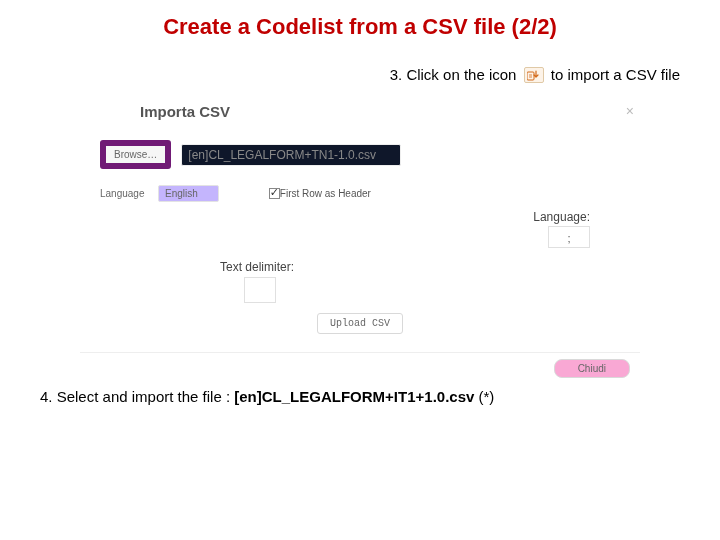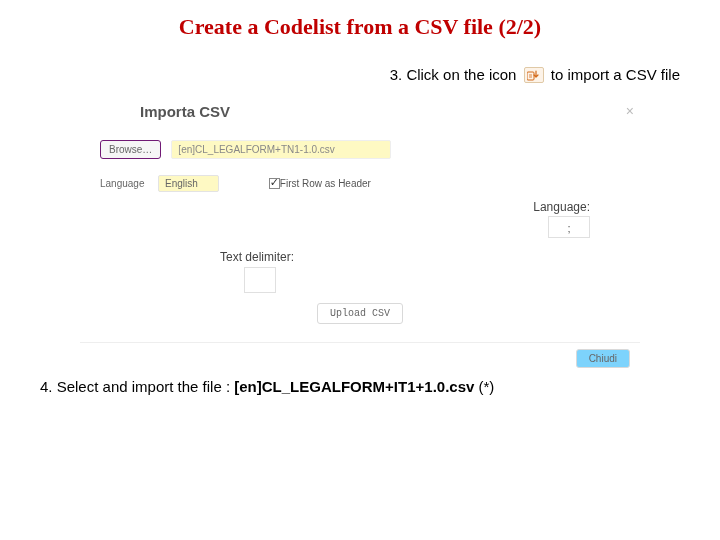--- a/index.html
+++ b/index.html
@@ -5,21 +5,21 @@
   * { box-sizing: border-box; margin: 0; padding: 0; }
   body {
     width: 720px;
     height: 540px;
     background: #ffffff;
     font-family: Arial, Helvetica, sans-serif;
     color: #000;
     position: relative;
   }
   .title {
-    font-family: Liberation Serif, serif;
+    font-family: Liberation Sans, sans-serif;
     font-weight: bold;
     font-size: 22px;
     color: #c00000;
     text-align: center;
     padding-top: 14px;
   }
   .step {
     font-size: 15px;
     padding: 0 40px;
     margin-top: 26px;
@@ -72,44 +72,44 @@
     padding: 6px 20px 8px 20px;
   }
   .row {
     display: flex;
     align-items: center;
     gap: 10px;
     padding: 4px 0;
   }
   .browse-btn {
     background: #f6f6f6;
-    border: 1px solid #701a75;
+    border: 6px solid #701a75;
     border-radius: 3px;
     padding: 3px 8px;
     font-size: 10px;
     color: #666;
     cursor: pointer;
   }
   .filename {
-    background: #fef9c3;
+    background: #0f172a;
     border: 1px solid #eee;
     border-radius: 2px;
     padding: 3px 6px;
-    font-size: 10px;
+    font-size: 12px;
     color: #888;
     flex: 1;
     max-width: 220px;
   }
   .label {
     font-size: 10px;
     color: #666;
     min-width: 48px;
   }
   .select {
-    background: #fef9c3;
+    background: #c4b5fd;
     border: 1px solid #e3e3e3;
     border-radius: 2px;
     padding: 2px 20px 2px 6px;
     font-size: 10px;
     color: #666;
     position: relative;
   }
   .checkbox-wrap {
     display: flex;
     align-items: center;
@@ -186,24 +186,24 @@
     font-family: Liberation Mono, monospace;
   }
   .dialog-footer {
     border-top: 1px solid #eee;
     padding: 6px 10px 4px 0;
     text-align: right;
     margin-top: 10px;
   }
   .close-btn {
     display: inline-block;
-    background: #7dd3fc;
+    background: #f9a8d4;
     border: 1px solid #d9d9d9;
-    border-radius: 3px;
-    padding: 3px 12px;
+    border-radius: 8px;
+    padding: 3px 23px;
     font-size: 10px;
     color: #666;
     cursor: pointer;
   }
   .step4 {
     font-size: 15px;
     padding: 0 40px;
     margin-top: 6px;
   }
   .bold { font-weight: bold; }

